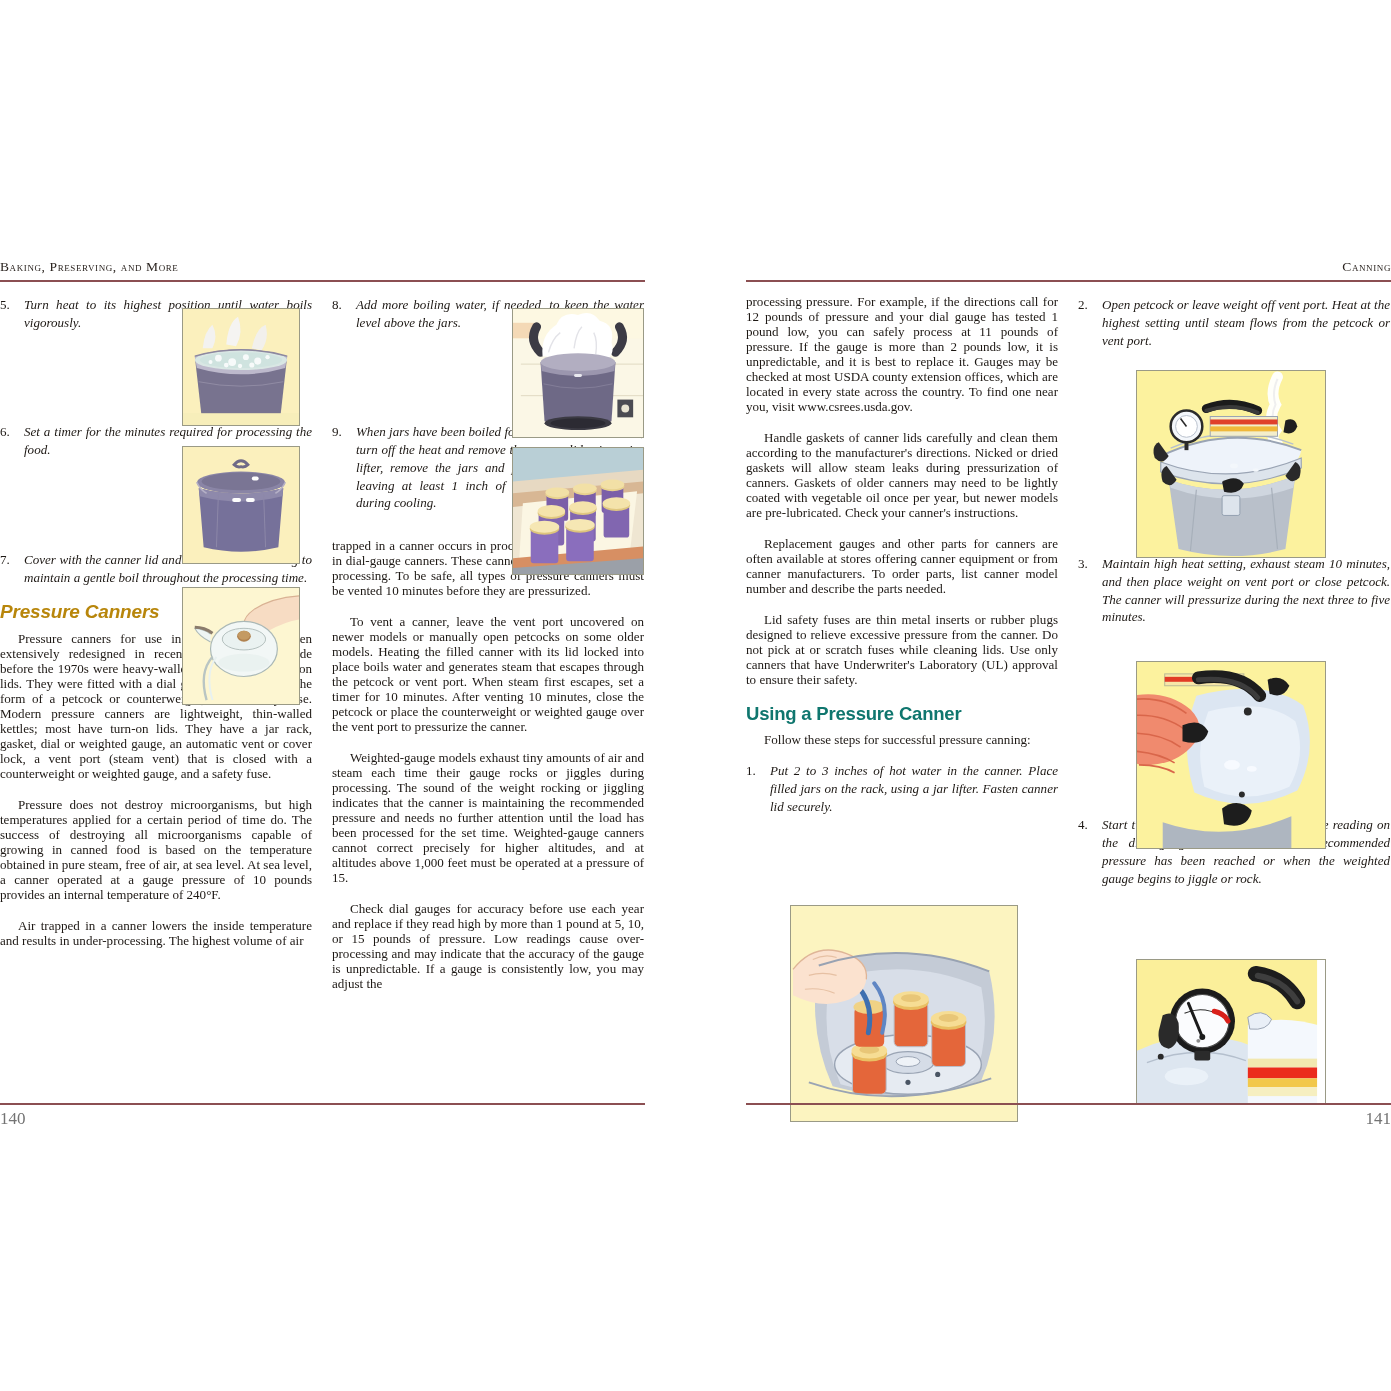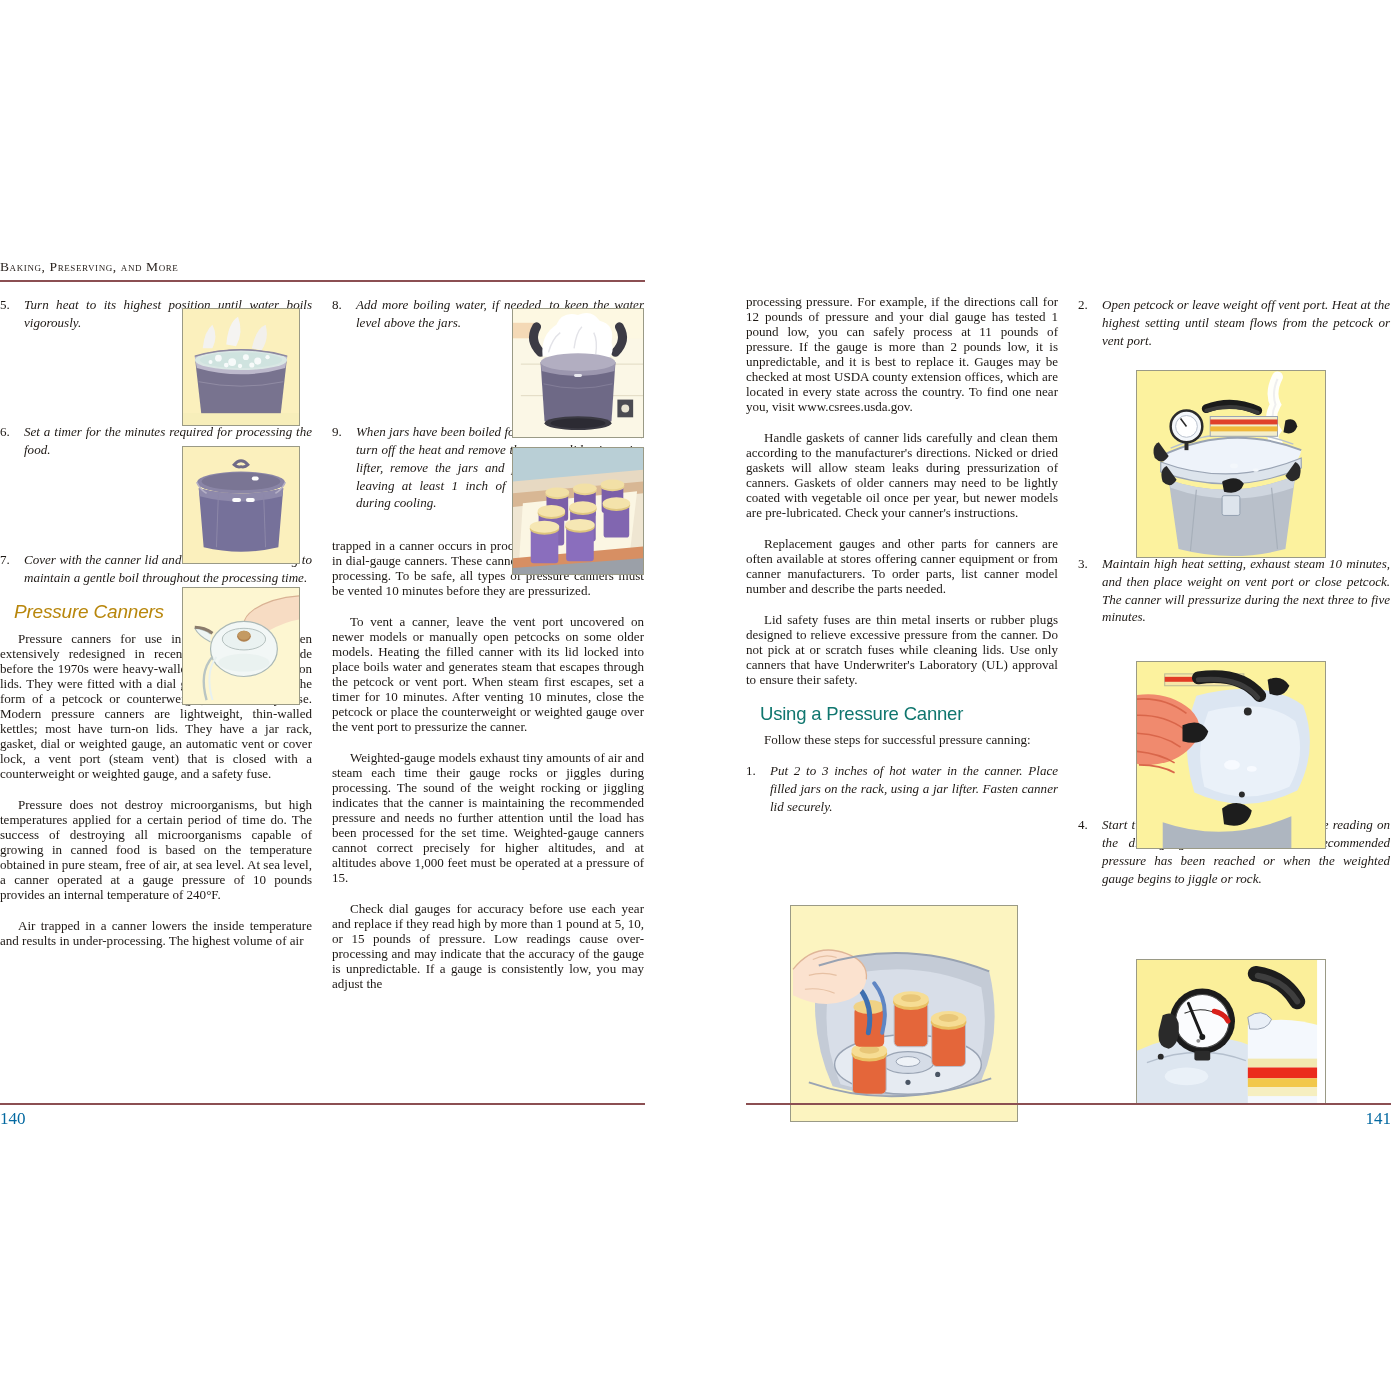--- a/index.html
+++ b/index.html
@@ -54,21 +54,21 @@
     position: absolute;
     left: 0; right: 0;
     bottom: 0px;
     height: 34px;
     border-top: 2.2px solid #8b4f52;
     padding-top: 4px;
   }
   .folio span {
     font-family: "Liberation Serif", serif;
     font-size: 17px;
-    color: #0369a1;
+    color: #737373;
   }
   .page.left  .folio { text-align: left; }
   .page.right .folio { text-align: right; }
 
   
   .cols {
     position: absolute;
     left: 0; right: 0;
     top: 42px;
     bottom: 44px;
@@ -86,26 +86,25 @@
     text-indent: 18px;
     color: #1d1814;
     hyphens: auto;
   }
   p.body.noindent { text-indent: 0; }
   p.body + p.body { margin-top: 16px; }
 
   h2.sec {
     font-family: "Liberation Sans", sans-serif;
     font-style: italic;
-    font-weight: normal;
+    font-weight: bold;
     font-size: 19px;
     color: #b8860b;
     margin: 15px 0 8px 0;
     letter-spacing: -0.2px;
-    padding-left: 14px;
   }
   h2.sec.red {
     color: #0f766e;
     font-style: normal;
     font-size: 18.5px;
     margin: 16px 0 7px 0;
   }
 
   
   .step {
@@ -350,20 +349,23 @@
         </div>
       </div>
 
       <div class="folio">
         <span>140</span>
       </div>
     </div>
 
     <div class="page right">
 
+      <div class="runhead">
+        <div class="rh-text">Canning</div>
+      </div>
 
       <div class="cols">
 
         <div class="col">
 
           <p class="body noindent">processing pressure. For example, if the directions call for 12 pounds of pressure and your dial gauge has tested 1 pound low, you can safely process at 11 pounds of pressure. If the gauge is more than 2 pounds low, it is unpredictable, and it is best to replace it. Gauges may be checked at most USDA county extension offices, which are located in every state across the country. To find one near you, visit www.csrees.usda.gov.</p>
           <p class="body">Handle gaskets of canner lids carefully and clean them according to the manufacturer's directions. Nicked or dried gaskets will allow steam leaks during pressurization of canners. Gaskets of older canners may need to be lightly coated with vegetable oil once per year, but newer models are pre-lubricated. Check your canner's instructions.</p>
           <p class="body">Replacement gauges and other parts for canners are often available at stores offering canner equipment or from canner manufacturers. To order parts, list canner model number and describe the parts needed.</p>
           <p class="body">Lid safety fuses are thin metal inserts or rubber plugs designed to relieve excessive pressure from the canner. Do not pick at or scratch fuses while cleaning lids. Use only canners that have Underwriter's Laboratory (UL) approval to ensure their safety.</p>
 

